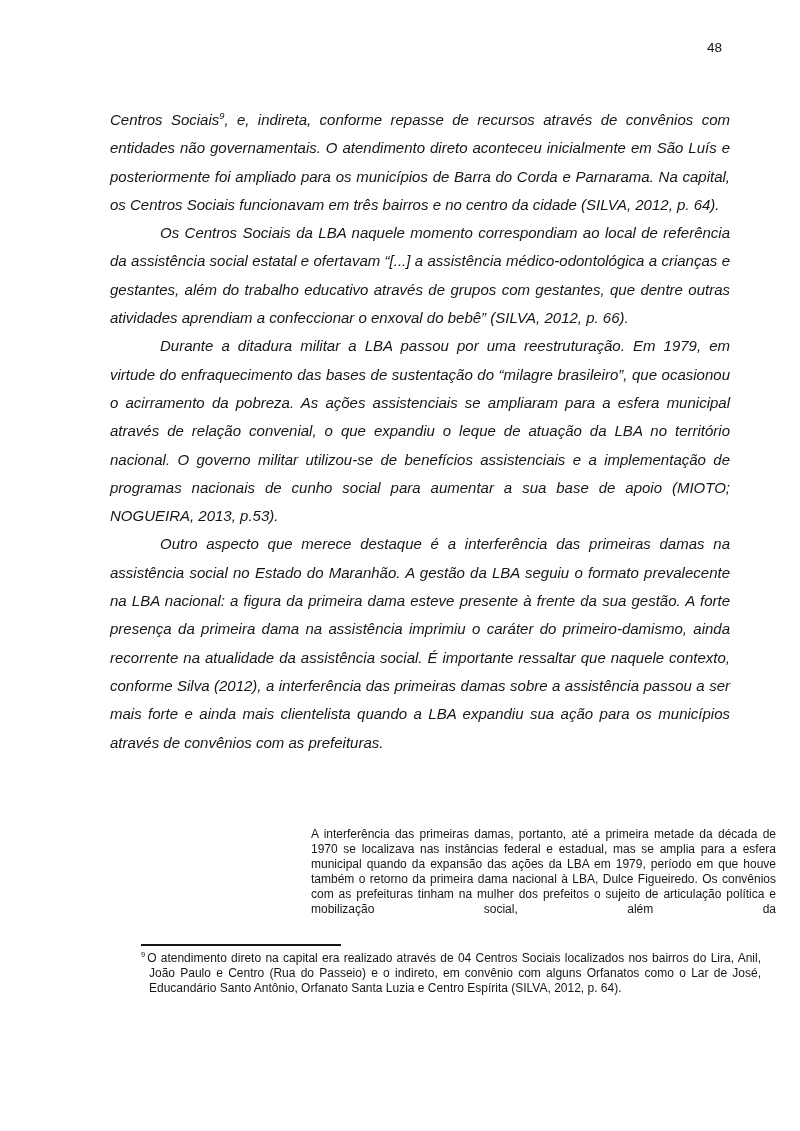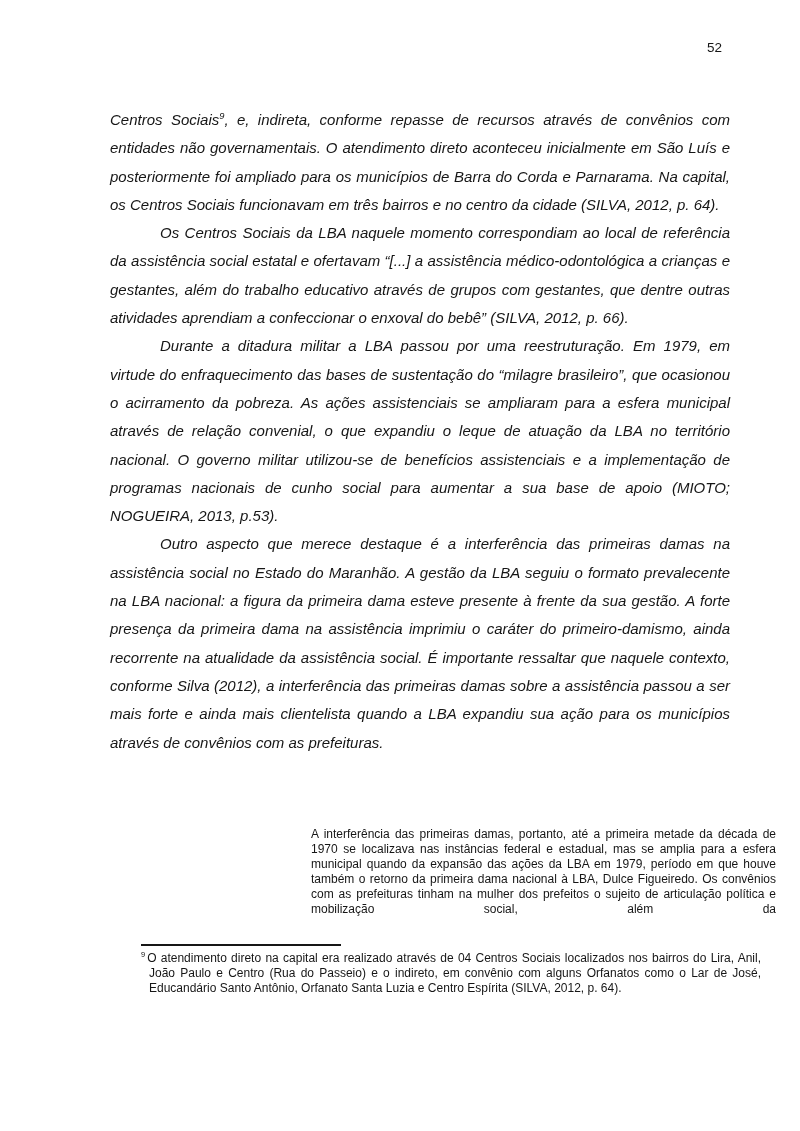--- a/index.html
+++ b/index.html
@@ -82,21 +82,21 @@
     vertical-align: super;
     line-height: 0;
     margin-right: 2px;
   }
 </style>
 </head>
 <body>
 
 <div class="page">
 
-  <div class="page-number">52</div>
+  <div class="page-number">48</div>
 
   <div class="body-text">
     <p><span>Centros Sociais</span><sup class="fn-ref">9</sup><span>, e, indireta, conforme repasse de recursos através de convênios com entidades não governamentais. O atendimento direto aconteceu inicialmente em São Luís e posteriormente foi ampliado para os municípios de Barra do Corda e Parnarama. Na capital, os Centros Sociais funcionavam em três bairros e no centro da cidade (SILVA, 2012, p. 64).</span></p>
     <p class="indented">Os Centros Sociais da LBA naquele momento correspondiam ao local de referência da assistência social estatal e ofertavam “[...] a assistência médico-odontológica a crianças e gestantes, além do trabalho educativo através de grupos com gestantes, que dentre outras atividades aprendiam a confeccionar o enxoval do bebê” (SILVA, 2012, p. 66).</p>
     <p class="indented">Durante a ditadura militar a LBA passou por uma reestruturação. Em 1979, em virtude do enfraquecimento das bases de sustentação do “milagre brasileiro”, que ocasionou o acirramento da pobreza. As ações assistenciais se ampliaram para a esfera municipal através de relação convenial, o que expandiu o leque de atuação da LBA no território nacional. O governo militar utilizou-se de benefícios assistenciais e a implementação de programas nacionais de cunho social para aumentar a sua base de apoio (MIOTO; NOGUEIRA, 2013, p.53).</p>
     <p class="indented">Outro aspecto que merece destaque é a interferência das primeiras damas na assistência social no Estado do Maranhão. A gestão da LBA seguiu o formato prevalecente na LBA nacional: a figura da primeira dama esteve presente à frente da sua gestão. A forte presença da primeira dama na assistência imprimiu o caráter do primeiro-damismo, ainda recorrente na atualidade da assistência social. É importante ressaltar que naquele contexto, conforme Silva (2012), a interferência das primeiras damas sobre a assistência passou a ser mais forte e ainda mais clientelista quando a LBA expandiu sua ação para os municípios através de convênios com as prefeituras.</p>
   </div>
 
   <div class="block-quote">A interferência das primeiras damas, portanto, até a primeira metade da década de 1970 se localizava nas instâncias federal e estadual, mas se amplia para a esfera municipal quando da expansão das ações da LBA em 1979, período em que houve também o retorno da primeira dama nacional à LBA, Dulce Figueiredo. Os convênios com as prefeituras tinham na mulher dos prefeitos o sujeito de articulação política e mobilização social, além da</div>
 

